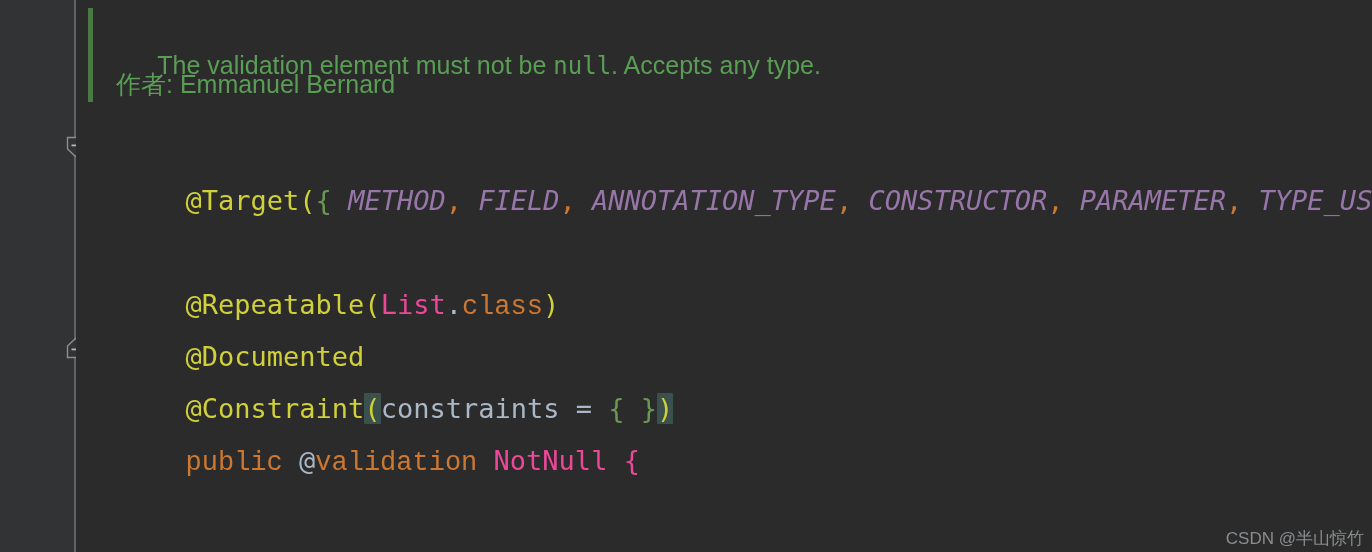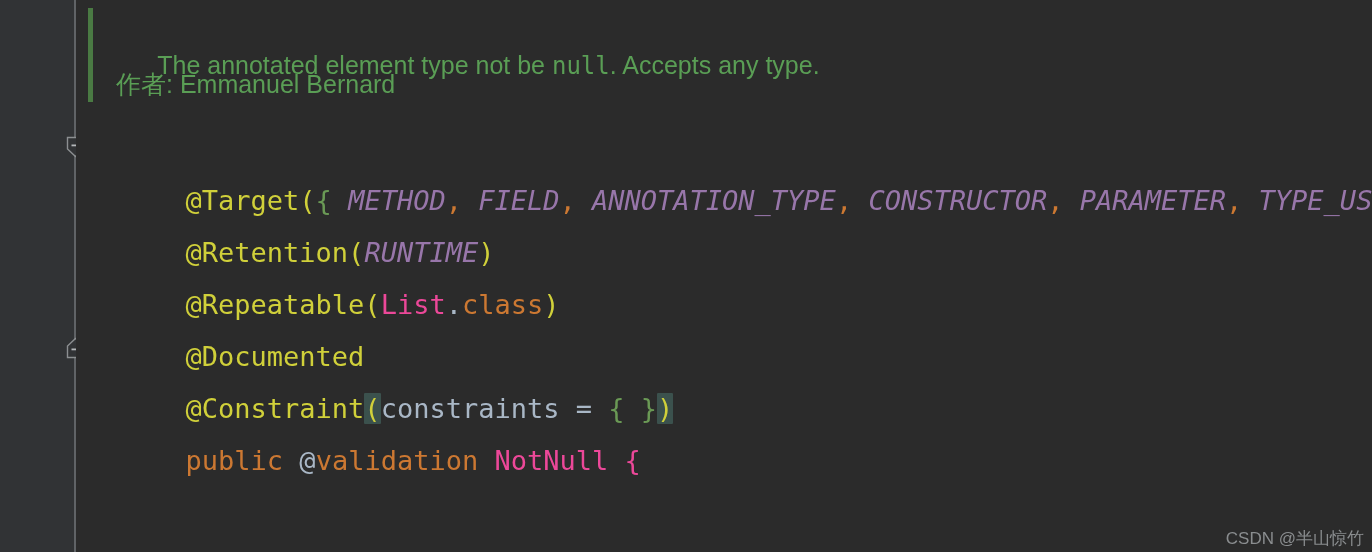--- a/index.html
+++ b/index.html
@@ -92,21 +92,21 @@
     width: 5px;
     background: #4a7a43;
   }
 
   
   .t-anno     { color: #d0d03a; }
   .t-const    { color: #9876aa; font-style: italic; }  
   .t-comma    { color: #cc7832; }
   .t-brace    { color: #6a9955; }  
   .t-paren    { color: #d0d03a; }
-  .t-kw       { color: #cc7832; }  
+  .t-kw       { color: #cc7832; font-family: Liberation Mono, monospace; }  
   .t-type     { color: #a9b7c6; }  
   .t-ident    { color: #a9b7c6; }
   .t-method   { color: #ffc66d; }  
   .t-cls      { color: #ec4899; }
   .t-atgray   { color: #a9b7c6; }
   .t-string   { color: #6a8759; }
   .t-dot      { color: #a9b7c6; }
   .t-op       { color: #a9b7c6; }
 
   
@@ -150,32 +150,29 @@
       <path d="M9.5 1.5 L17.5 9 V20.5 H1.5 V9 Z" fill="#313335" stroke="#8c8f91" stroke-width="1.4"></path>
       <rect x="5.5" y="11.5" width="8" height="1.8" fill="#b4b7b9"></rect>
     </svg>
   </div>
 
   <div class="code">
 
     <div class="doc-bar" style="left:12px; top:8px; height:94px;"></div>
 
     <div class="doc-line" style="left:40px; top:22px;">
-      <span>The annotated element type not be </span><span class="mono">null</span><span>. Accepts any type.</span>
+      <span>The validation element must not be </span><span class="mono">null</span><span>. Accepts any type.</span>
     </div>
 
     <div class="doc-line" style="left:40px; top:68px;">作者: Emmanuel Bernard</div>
 
     <div class="line" style="left:12px; top:123px;">
       <span class="t-anno">@Target</span><span class="t-paren">(</span><span class="t-brace">{</span><span class="t-ident"> </span><span class="t-const">METHOD</span><span class="t-comma">,</span><span> </span><span class="t-const">FIELD</span><span class="t-comma">,</span><span> </span><span class="t-const">ANNOTATION_TYPE</span><span class="t-comma">,</span><span> </span><span class="t-const">CONSTRUCTOR</span><span class="t-comma">,</span><span> </span><span class="t-const">PARAMETER</span><span class="t-comma">,</span><span> </span><span class="t-const">TYPE_USE</span>
     </div>
 
-    <div class="line" style="left:12px; top:175px;">
-      <span class="t-anno">@Retention</span><span class="t-paren">(</span><span class="t-const">RUNTIME</span><span class="t-paren">)</span>
-    </div>
 
     <div class="line" style="left:12px; top:227px;">
       <span class="t-anno">@Repeatable</span><span class="t-paren">(</span><span class="t-cls">List</span><span class="t-dot">.</span><span class="t-kw">class</span><span class="t-paren">)</span>
     </div>
 
     <div class="line" style="left:12px; top:279px;">
       <span class="t-anno">@Documented</span>
     </div>
 
     <div class="line" style="left:12px; top:331px;">

